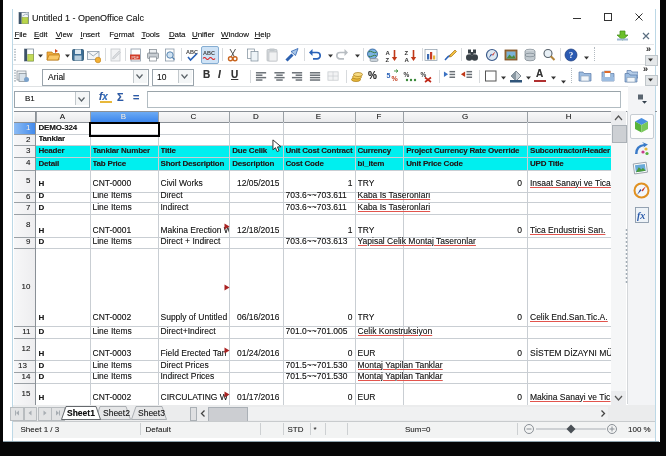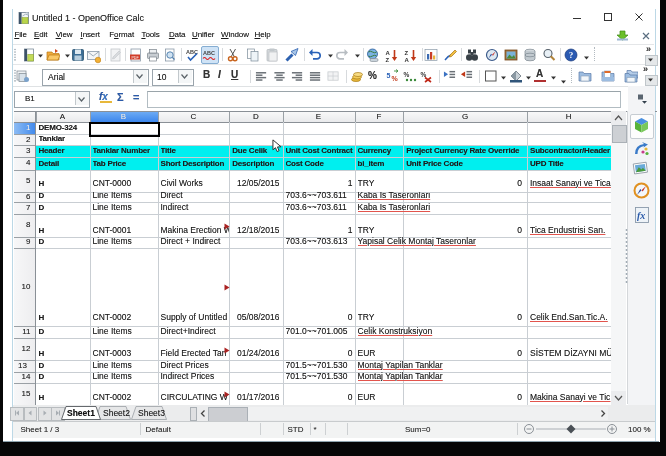--- a/index.html
+++ b/index.html
@@ -498,21 +498,21 @@
 <div class="cell" style="left:406.2px;top:214px;width:115.80000000000001px;height:20.5px;justify-content:flex-end;color:#1c1c1c">0</div>
 <div class="cell" style="left:530px;top:214px;width:80.5px;height:20.5px;color:#1c1c1c"><span class="ru">Tica Endustrisi San.</span></div>
 <div class="cell b" style="left:38.5px;top:236.5px;width:51.0px;height:9.5px;color:#1c1c1c">D</div>
 <div class="cell" style="left:92.5px;top:236.5px;width:65.0px;height:9.5px;color:#1c1c1c">Line Items</div>
 <div class="cell" style="left:160.5px;top:236.5px;width:68.80000000000001px;height:9.5px;color:#1c1c1c">Direct + Indirect</div>
 <div class="cell" style="left:285.5px;top:236.5px;width:69.0px;height:9.5px;color:#1c1c1c">703.6~~703.613</div>
 <div class="cell" style="left:357.5px;top:236.5px;width:169.5px;height:9.5px;color:#1c1c1c"><span class="ru">Yapisal Celik Montaj Taseronlar</span></div>
 <div class="cell b" style="left:38.5px;top:248px;width:51.0px;height:73.5px;color:#1c1c1c">H</div>
 <div class="cell" style="left:92.5px;top:248px;width:65.0px;height:73.5px;color:#1c1c1c">CNT-0002</div>
 <div class="cell" style="left:160.5px;top:248px;width:68.80000000000001px;height:73.5px;color:#1c1c1c">Supply of Untitled</div>
-<div class="cell" style="left:232.3px;top:248px;width:47.19999999999999px;height:73.5px;justify-content:flex-end;color:#1c1c1c">05/08/2016</div>
+<div class="cell" style="left:232.3px;top:248px;width:47.19999999999999px;height:73.5px;justify-content:flex-end;color:#1c1c1c">06/16/2016</div>
 <div class="cell" style="left:285.5px;top:248px;width:67.0px;height:73.5px;justify-content:flex-end;color:#1c1c1c">0</div>
 <div class="cell" style="left:357.5px;top:248px;width:45.69999999999999px;height:73.5px;color:#1c1c1c">TRY</div>
 <div class="cell" style="left:406.2px;top:248px;width:115.80000000000001px;height:73.5px;justify-content:flex-end;color:#1c1c1c">0</div>
 <div class="cell" style="left:530px;top:248px;width:80.5px;height:73.5px;color:#1c1c1c"><span class="ru">Celik End.San.Tic.A.</span></div>
 <div class="cell b" style="left:38.5px;top:325.5px;width:51.0px;height:10.5px;color:#1c1c1c">D</div>
 <div class="cell" style="left:92.5px;top:325.5px;width:65.0px;height:10.5px;color:#1c1c1c">Line Items</div>
 <div class="cell" style="left:160.5px;top:325.5px;width:68.80000000000001px;height:10.5px;color:#1c1c1c">Direct+Indirect</div>
 <div class="cell" style="left:285.5px;top:325.5px;width:69.0px;height:10.5px;color:#1c1c1c">701.0~~701.005</div>
 <div class="cell" style="left:357.5px;top:325.5px;width:169.5px;height:10.5px;color:#1c1c1c"><span class="ru">Celik Konstruksiyon</span></div>
 <div class="cell b" style="left:38.5px;top:338px;width:51.0px;height:20px;color:#1c1c1c">H</div>

